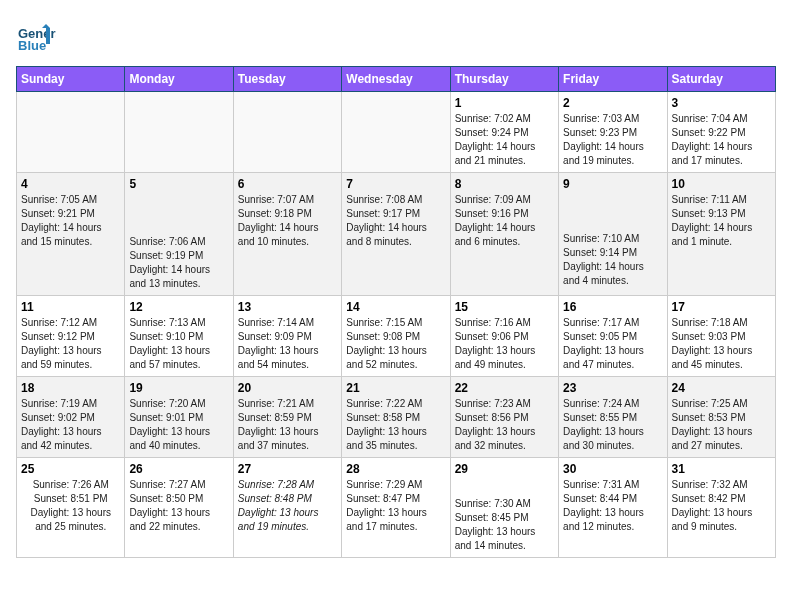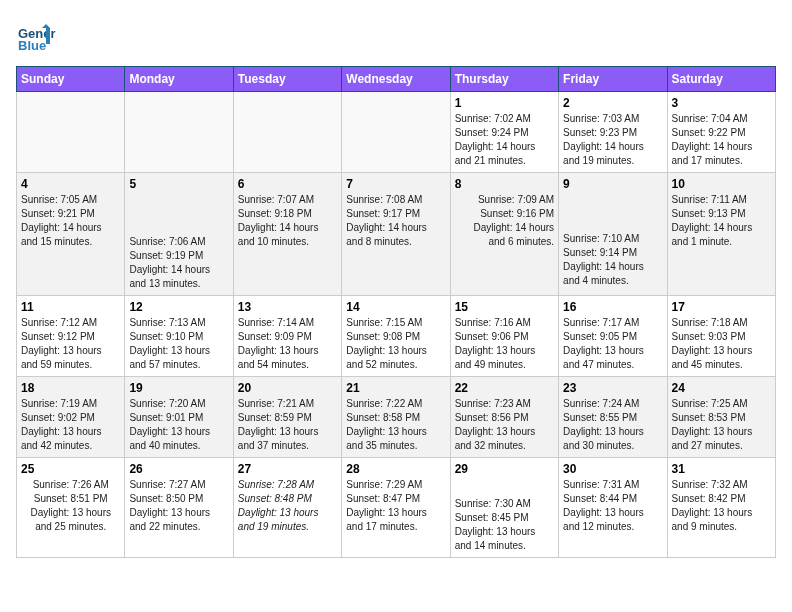--- a/index.html
+++ b/index.html
@@ -161,21 +161,21 @@
         </td>
         <td>
           <span class="day-number">7</span>
           <div class="day-info" style="white-space: pre-line;">Sunrise: 7:08 AM
 Sunset: 9:17 PM
 Daylight: 14 hours
 and 8 minutes.</div>
         </td>
         <td>
           <span class="day-number">8</span>
-          <div class="day-info" style="white-space: pre-line; text-align: right;">Sunrise: 7:09 AM
+          <div class="day-info" style="white-space: pre-line;">Sunrise: 7:09 AM
 Sunset: 9:16 PM
 Daylight: 14 hours
 and 6 minutes.</div>
         </td>
         <td>
           <span class="day-number">9</span>
           <div class="day-info" style="white-space: pre-line; margin-top: 41px;">Sunrise: 7:10 AM
 Sunset: 9:14 PM
 Daylight: 14 hours
 and 4 minutes.</div>

